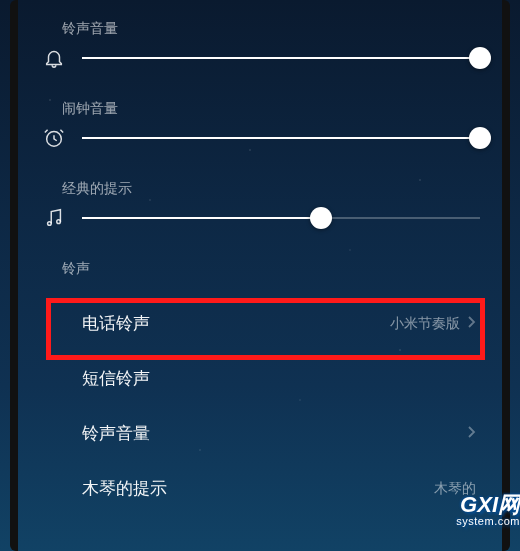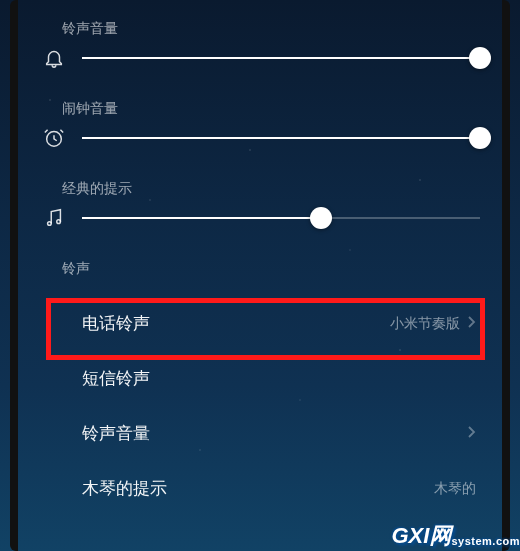--- a/index.html
+++ b/index.html
@@ -112,34 +112,34 @@
       border: 5px solid #ff1a1a;
       left: 46px;
       right: 35px;
       top: 298px;
       height: 62px;
       pointer-events: none;
     }
     .watermark {
       position: absolute;
       right: 0;
-      bottom: 4px;
+      bottom: 24px;
       color: #fff;
       font-size: 22px;
       font-weight: bold;
       font-style: italic;
       text-shadow: 2px 2px 3px rgba(0,80,160,0.9), -1px -1px 2px rgba(0,80,160,0.7);
       display: flex;
-      flex-direction: row;
+      flex-direction: column;
       align-items: flex-end;
       line-height: 1;
     }
     .watermark .wm-sub {
       font-size: 11px;
-      font-weight: bold;
+      font-weight: normal;
       font-style: normal;
       letter-spacing: 0.5px;
     }
   </style>
 </head>
 <body>
 
 <div class="stars"></div>
 
 <div class="content">

